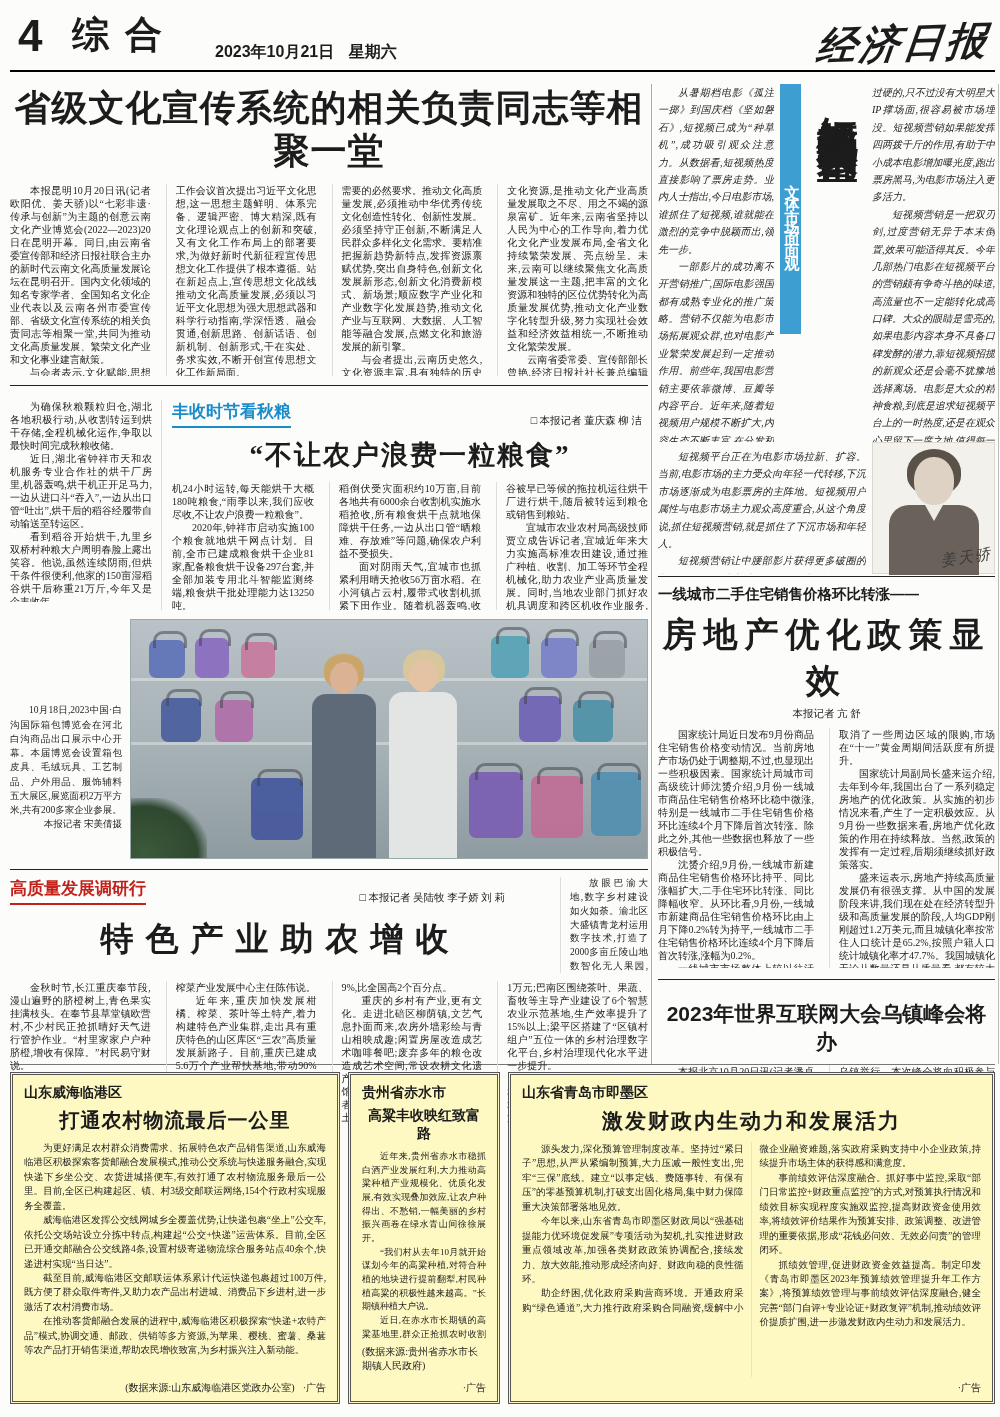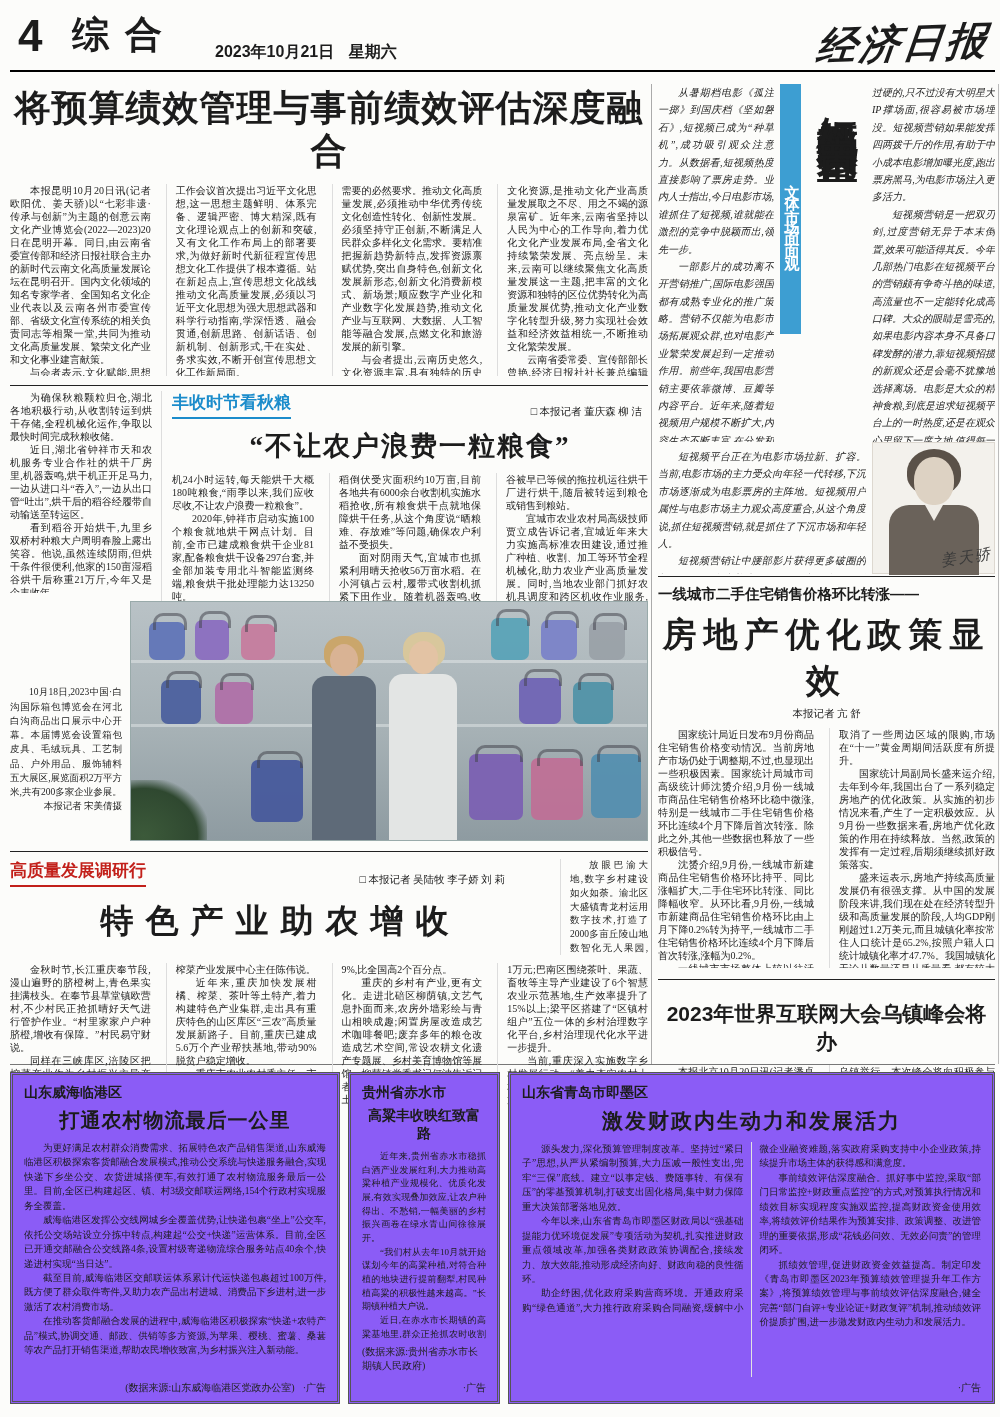--- a/index.html
+++ b/index.html
@@ -26,31 +26,31 @@
   .cols .c + .c { border-left:1px solid #ddd; margin-left:9px; padding-left:9px; }
   .body-txt { font-size:10px; line-height:1.3; }
   .body-txt p, .ad-body p { margin:0; text-indent:2em; }
   .body-txt p.cont, .ad-body p.cont { text-indent:0; }
 
   
   .forum-h { font-family:"Liberation Sans",sans-serif; font-weight:900; font-size:36px; text-align:center; letter-spacing:1px; margin:2px 0 12px; line-height:1.2; }
   .forum-body { height:192px; overflow:hidden; }
 
   
-  .grain { margin-top:9px; border-top:1.5px solid #222; padding-top:5px; display:flex; }
+  .grain { margin-top:9px; border-top:1.5px solid #222; padding-top:14px; display:flex; }
   .grain-col1 { width:142px; height:202px; overflow:hidden; text-align:justify; }
   .grain-right { flex:1; border-left:1px solid #ddd; margin-left:9px; padding-left:10px; }
   .kicker-row { display:flex; justify-content:space-between; align-items:flex-end; }
   .kicker-blue { color:#1b8ccb; font-family:"Liberation Sans",sans-serif; font-weight:900; font-size:17px; border-bottom:2.5px solid #1b8ccb; padding-bottom:3px; }
   .byline-sm { font-size:10.5px; padding-right:6px; }
   .grain-h { font-size:27px; font-weight:bold; text-align:center; letter-spacing:2px; margin:9px 0 9px; }
   .grain-cols { height:128px; overflow:hidden; }
 
   
-  .photo-row { margin-top:0; display:flex; height:240px; }
+  .photo-row { margin-top:9px; display:flex; height:240px; }
   .photo-caption { width:120px; font-size:9.5px; line-height:1.5; text-align:justify; padding:84px 8px 0 0; }
   .photo-caption .credit { text-align:right; margin-top:4px; text-indent:0; }
   .photo { flex:1; position:relative; background:linear-gradient(180deg,#b9c2c6 0%,#a6b1b5 55%,#8e9ba1 100%); overflow:hidden; border:1px solid #9aa; }
   .bag { position:absolute; border-radius:7px; opacity:.92; }
   .bag:before { content:""; position:absolute; left:12%; top:-9px; width:76%; height:14px; border:3px solid rgba(60,60,70,.55); border-bottom:none; border-radius:10px 10px 0 0; }
   .shelf { position:absolute; left:0; width:100%; height:3px; background:rgba(255,255,255,.35); }
   .person { position:absolute; }
   .p-head { position:absolute; border-radius:50%; }
   .p-hair { position:absolute; border-radius:46% 46% 40% 40%; }
   .p-body { position:absolute; border-radius:14px 14px 0 0; }
@@ -90,21 +90,21 @@
   .re-byline { text-align:center; font-size:10.5px; margin-bottom:7px; }
   .re-cols { height:240px; overflow:hidden; }
 
   
   .wic { border-top:1.5px solid #222; margin-top:11px; padding-top:20px; }
   .wic-h { font-family:"Liberation Sans",sans-serif; font-weight:900; font-size:21px; text-align:center; margin:0 0 9px; }
   .wic-cols { height:96px; overflow:hidden; }
 
   
   .ads { position:absolute; left:10px; top:1072px; width:985px; height:332px; display:flex; gap:8px; }
-  .ad { border:3px double #555; padding:9px 11px 6px; display:flex; flex-direction:column; background:#8b5cf6; }
+  .ad { border:3px double #555; padding:9px 11px 6px; display:flex; flex-direction:column; background:#fef9c3; }
   .ad1 { width:330px; } .ad2 { width:152px; } .ad3 { flex:1; }
   .ad-region { font-family:"Liberation Sans",sans-serif; font-weight:bold; font-size:14px; }
   .ad-title { font-family:"Liberation Sans",sans-serif; font-weight:900; text-align:center; margin:5px 0 7px; }
   .ad1 .ad-title { font-size:20px; letter-spacing:1px; }
   .ad2 .ad-title { font-size:14px; }
   .ad3 .ad-title { font-size:21px; letter-spacing:2px; }
   .ad-body { font-size:9.5px; line-height:1.52; text-align:justify; flex:1; overflow:hidden; }
   .ad2 .ad-body { font-size:9px; }
   .ad3 .ad-body { columns:2; column-gap:16px; column-rule:1px solid #e2e2e2; }
   .ad-foot { font-size:10px; display:flex; justify-content:flex-end; gap:8px; margin-top:4px; color:#222; }
@@ -124,21 +124,21 @@
     <div class="masthead">经济日报</div>
   </div>
 
   <div class="vrule"></div>
   <div class="vrule2"></div>
   <div class="hrule-bottom"></div>
 
   <div class="col-left">
 
     <div>
-      <h1 class="forum-h">将预算绩效管理与事前绩效评估深度融合</h1>
+      <h1 class="forum-h">省级文化宣传系统的相关负责同志等相聚一堂</h1>
       <div class="cols body-txt forum-body">
         <div class="c">
           <p>本报昆明10月20日讯(记者欧阳优、姜天骄)以“七彩非遗·传承与创新”为主题的创意云南文化产业博览会(2022—2023)20日在昆明开幕。同日,由云南省委宣传部和经济日报社联合主办的新时代云南文化高质量发展论坛在昆明召开。国内文化领域的知名专家学者、全国知名文化企业代表以及云南各州市委宣传部、省级文化宣传系统的相关负责同志等相聚一堂,共同为推动文化高质量发展、繁荣文化产业和文化事业建言献策。</p>
           <p>与会者表示,文化赋能,思想掌舵。日前召开的全国宣传思想文化</p>
         </div>
         <div class="c">
           <p class="cont">工作会议首次提出习近平文化思想,这一思想主题鲜明、体系完备、逻辑严密、博大精深,既有文化理论观点上的创新和突破,又有文化工作布局上的部署要求,为做好新时代新征程宣传思想文化工作提供了根本遵循。站在新起点上,宣传思想文化战线推动文化高质量发展,必须以习近平文化思想为强大思想武器和科学行动指南,学深悟透、融会贯通,创新思路、创新话语、创新机制、创新形式,干在实处、务求实效,不断开创宣传思想文化工作新局面。</p>
           <p>与会者一致认为,文化高质量发展是满足人民日益增长的美好生活</p>
         </div>
         <div class="c">
@@ -165,21 +165,21 @@
           <span class="byline-sm">□ 本报记者 董庆森 柳 洁</span>
         </div>
         <h2 class="grain-h">“不让农户浪费一粒粮食”</h2>
         <div class="cols body-txt grain-cols">
           <div class="c">
             <p class="cont">机24小时运转,每天能烘干大概180吨粮食,“雨季以来,我们应收尽收,不让农户浪费一粒粮食”。</p>
             <p>2020年,钟祥市启动实施100个粮食就地烘干网点计划。目前,全市已建成粮食烘干企业81家,配备粮食烘干设备297台套,并全部加装专用北斗智能监测终端,粮食烘干批处理能力达13250吨。</p>
             <p>钟祥市农机发展中心粮食烘干办公室主任沈光梨说,今年全市水</p>
           </div>
           <div class="c">
-            <p class="cont">稻倒伏受灾面积约10万亩,目前各地共有6000余台收割机实施水稻抢收,所有粮食烘干点就地保障烘干任务,从这个角度说“晒粮难、存放难”等问题,确保农户利益不受损失。</p>
+            <p class="cont">稻倒伏受灾面积约10万亩,目前各地共有6000余台收割机实施水稻抢收,所有粮食烘干点就地保障烘干任务,一边从出口管“晒粮难、存放难”等问题,确保农户利益不受损失。</p>
             <p>面对阴雨天气,宜城市也抓紧利用晴天抢收56万亩水稻。在小河镇占云村,履带式收割机抓紧下田作业。随着机器轰鸣,收割、脱粒,稻秆粉碎还田,一粒粒金黄的稻</p>
           </div>
           <div class="c">
             <p class="cont">谷被早已等候的拖拉机运往烘干厂进行烘干,随后被转运到粮仓或销售到粮站。</p>
             <p>宜城市农业农村局高级技师贾立成告诉记者,宜城近年来大力实施高标准农田建设,通过推广种植、收割、加工等环节全程机械化,助力农业产业高质量发展。同时,当地农业部门抓好农机具调度和跨区机收作业服务,使全市水稻综合机械化率超95%。</p>
           </div>
         </div>
       </div>
     </div>
 

